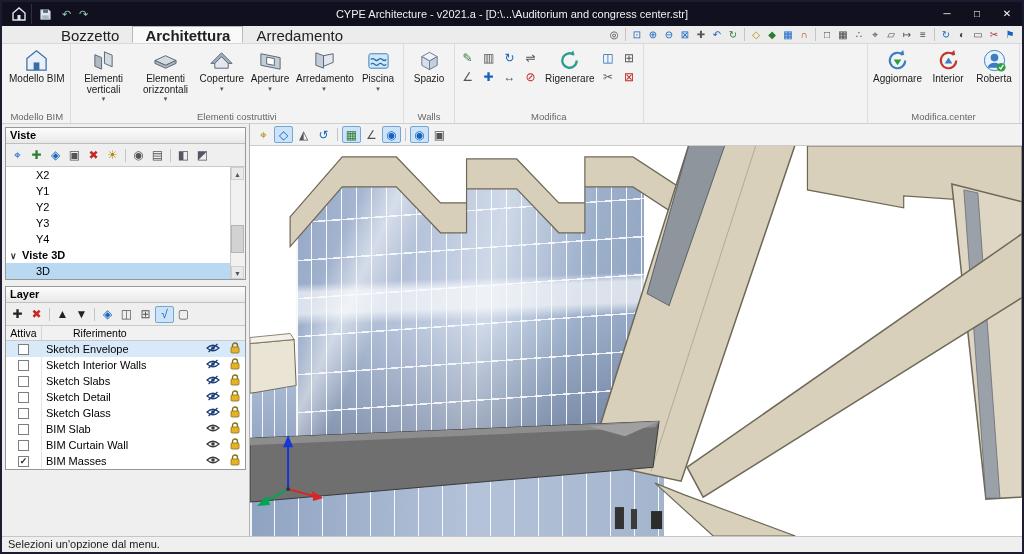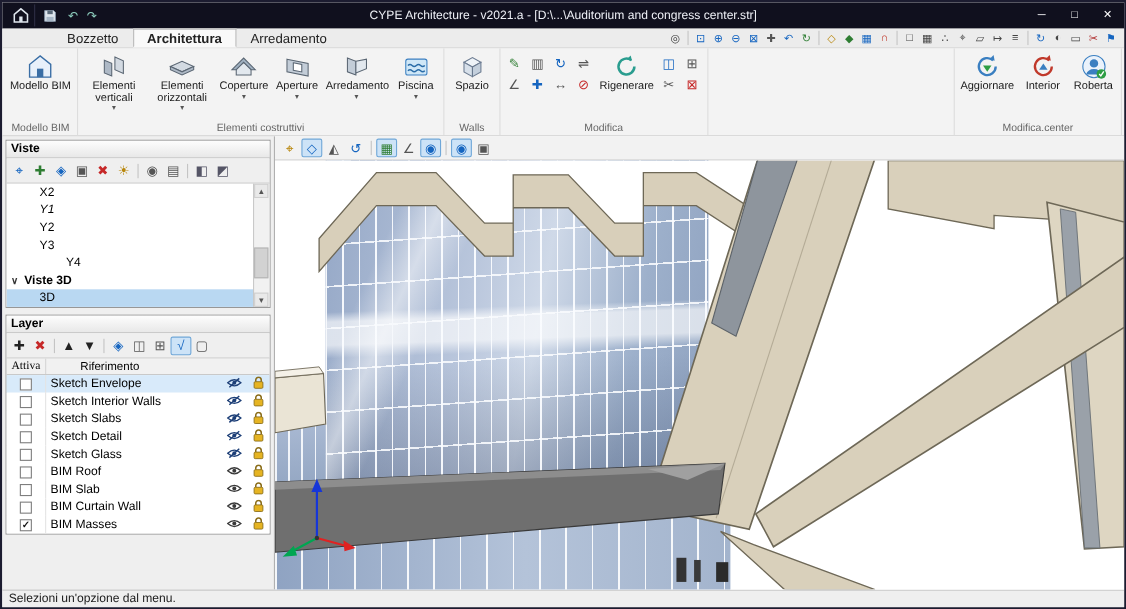--- a/index.html
+++ b/index.html
@@ -12,21 +12,21 @@
   .titlebar { height:24px; background:#10101e; display:flex; align-items:center; color:#fff; flex:none; }
   .tb-icons { display:flex; align-items:center; gap:3px; padding-left:4px; }
   .tb-appicon { width:26px; height:20px; display:flex; align-items:center; justify-content:center; border-right:1px solid #2e2e44; }
   .tb-btn { width:20px; height:20px; display:flex; align-items:center; justify-content:center; font-size:13px; }
   .tb-title { flex:1; text-align:center; font-size:11px; color:#eef0f6; white-space:nowrap; overflow:hidden; }
   .tb-controls { display:flex; }
   .wbtn { width:30px; height:24px; text-align:center; line-height:24px; font-size:10px; color:#fff; }
 
   
   .tabrow { height:18px; background:#ececec; display:flex; align-items:stretch; padding-left:46px; border-bottom:1px solid #d8d8d8; flex:none; }
-  .tab { padding:0 12px; line-height:17px; font-size:12px; color:#222; border:1px solid transparent; }
+  .tab { padding:0 12px; line-height:17px; font-size:15px; color:#222; border:1px solid transparent; }
   .tab.active { background:#f9f9f9; border-color:#b8b8b8; border-bottom-color:#f9f9f9; font-weight:bold; }
   .quick-icons { margin-left:auto; display:flex; align-items:center; padding-right:4px; }
 
   .si { display:inline-flex; align-items:center; justify-content:center; width:17px; height:15px;
         font-size:11px; border:1px solid transparent; border-radius:2px; cursor:default; }
   .si.sel { background:#cde3f7; border-color:#6fa7d8; }
   .si.qi { width:16px; height:14px; font-size:10px; }
   .tsep { display:inline-block; width:0; height:13px; border-left:1px solid #c4c4c4; margin:0 3px; }
 
   
@@ -56,21 +56,21 @@
   .tree-item { height:16px; line-height:16px; font-size:11px; white-space:nowrap; }
   .tree-item.bold { font-weight:bold; }
   .tree-item.selected { background:#b9d8f2; }
   .chev { display:inline-block; width:12px; font-size:9px; color:#333; }
   .vscroll { width:15px; flex:none; background:#f1f1f1; border-left:1px solid #c9c9c9; position:relative; }
   .sarr { position:absolute; left:0; width:13px; height:13px; font-size:7px; text-align:center; line-height:13px; color:#555; background:#e9e9e9; border:1px solid #cfcfcf; }
   .sarr.up { top:0; } .sarr.down { bottom:0; }
   .sthumb { position:absolute; top:58px; left:0; width:13px; height:28px; background:#d2d2d2; border:1px solid #b5b5b5; }
 
   .lhead { display:flex; background:#f1f1f1; border-bottom:1px solid #c9c9c9; font-size:10.5px; height:15px; line-height:14px; }
-  .lh-attiva { width:36px; text-align:center; border-right:1px solid #d5d5d5;font-family:Liberation Serif, serif; }
+  .lh-attiva { width:36px; text-align:center; border-right:1px solid #d5d5d5; }
   .lh-rif { flex:1; padding-left:4px;margin-left:27px; }
   .layer-row { display:flex; align-items:center; height:16px; font-size:11px; background:#fff; }
   .layer-row.selected { background:#d8eafa; }
   .cell-attiva { width:36px; align-self:stretch; display:flex; align-items:center; justify-content:center; border-right:1px solid #e4e4e4; }
   .checkbox { width:11px; height:11px; border:1px solid #7e7e7e; background:#fff; display:flex; align-items:center; justify-content:center; }
   .checkbox .check { display:none; font-size:9px; line-height:9px; font-weight:bold; color:#111; }
   .checkbox.checked .check { display:block; }
   .cell-name { flex:1; padding-left:4px; white-space:nowrap; overflow:hidden; }
   .cell-eye { width:24px; text-align:center; }
   .cell-lock { width:20px; text-align:center; }
@@ -340,24 +340,24 @@
             <span class="tsep"></span>
             <span class="si" style="color: rgb(85, 85, 85);">◉</span>
             <span class="si" style="color: rgb(85, 85, 85);">▤</span>
             <span class="tsep"></span>
             <span class="si" style="color: rgb(85, 85, 102);">◧</span>
             <span class="si" style="color: rgb(85, 85, 102);">◩</span>
           </div>
         <div class="plist-wrap">
           <div class="plist">
               <div class="tree-item" style="padding-left: 30px;"><span>X2</span></div>
-              <div class="tree-item" style="padding-left: 30px; font-style: italic;"><span>Y1</span></div>
+              <div class="tree-item" style="padding-left: 30px;"><span>Y1</span></div>
               <div class="tree-item" style="padding-left: 30px;"><span>Y2</span></div>
               <div class="tree-item" style="padding-left: 30px;"><span>Y3</span></div>
-              <div class="tree-item" style="padding-left: 30px; margin-left: 24px;"><span>Y4</span></div>
+              <div class="tree-item" style="padding-left: 30px;"><span>Y4</span></div>
               <div class="tree-item bold" style="padding-left: 4px;"><span class="chev">∨</span><span>Viste 3D</span></div>
               <div class="tree-item selected" style="padding-left: 30px;"><span>3D</span></div>
             </div>
           <div class="vscroll">
             <span class="sarr up">▲</span>
             <span class="sthumb"></span>
             <span class="sarr down">▼</span>
           </div>
         </div>
       </div>
@@ -475,39 +475,20 @@
       <svg width="10" height="12" viewBox="0 0 10 12">
         <path d="M2.5 5 V3.5 a2.5 2.5 0 0 1 5 0 V5" fill="none" stroke="#8a6d1a" stroke-width="1.4"></path>
         <rect x="1" y="5" width="8" height="6" rx="1" fill="#e6b422" stroke="#8a6d1a" stroke-width="0.8"></rect>
       </svg>
     </span>
   </div>
               <div class="layer-row">
     <span class="cell-attiva">
       <span class="checkbox"></span>
     </span>
-    <span class="cell-name">BIM Roof</span>
-    <span class="cell-eye">
-      <svg class="eye" width="14" height="10" viewBox="0 0 14 10">
-        <path d="M1 5 Q7 -0.5 13 5 Q7 10.5 1 5 Z" stroke-width="1.2"></path>
-        <circle cx="7" cy="5" r="1.8"></circle>
-        <line class="slash" x1="2.5" y1="9" x2="11.5" y2="1" stroke-width="1.3"></line>
-      </svg>
-    </span>
-    <span class="cell-lock">
-      <svg width="10" height="12" viewBox="0 0 10 12">
-        <path d="M2.5 5 V3.5 a2.5 2.5 0 0 1 5 0 V5" fill="none" stroke="#8a6d1a" stroke-width="1.4"></path>
-        <rect x="1" y="5" width="8" height="6" rx="1" fill="#e6b422" stroke="#8a6d1a" stroke-width="0.8"></rect>
-      </svg>
-    </span>
-  </div>
-              <div class="layer-row">
-    <span class="cell-attiva">
-      <span class="checkbox"></span>
-    </span>
     <span class="cell-name">BIM Slab</span>
     <span class="cell-eye">
       <svg class="eye" width="14" height="10" viewBox="0 0 14 10">
         <path d="M1 5 Q7 -0.5 13 5 Q7 10.5 1 5 Z" stroke-width="1.2"></path>
         <circle cx="7" cy="5" r="1.8"></circle>
         <line class="slash" x1="2.5" y1="9" x2="11.5" y2="1" stroke-width="1.3"></line>
       </svg>
     </span>
     <span class="cell-lock">
       <svg width="10" height="12" viewBox="0 0 10 12">

